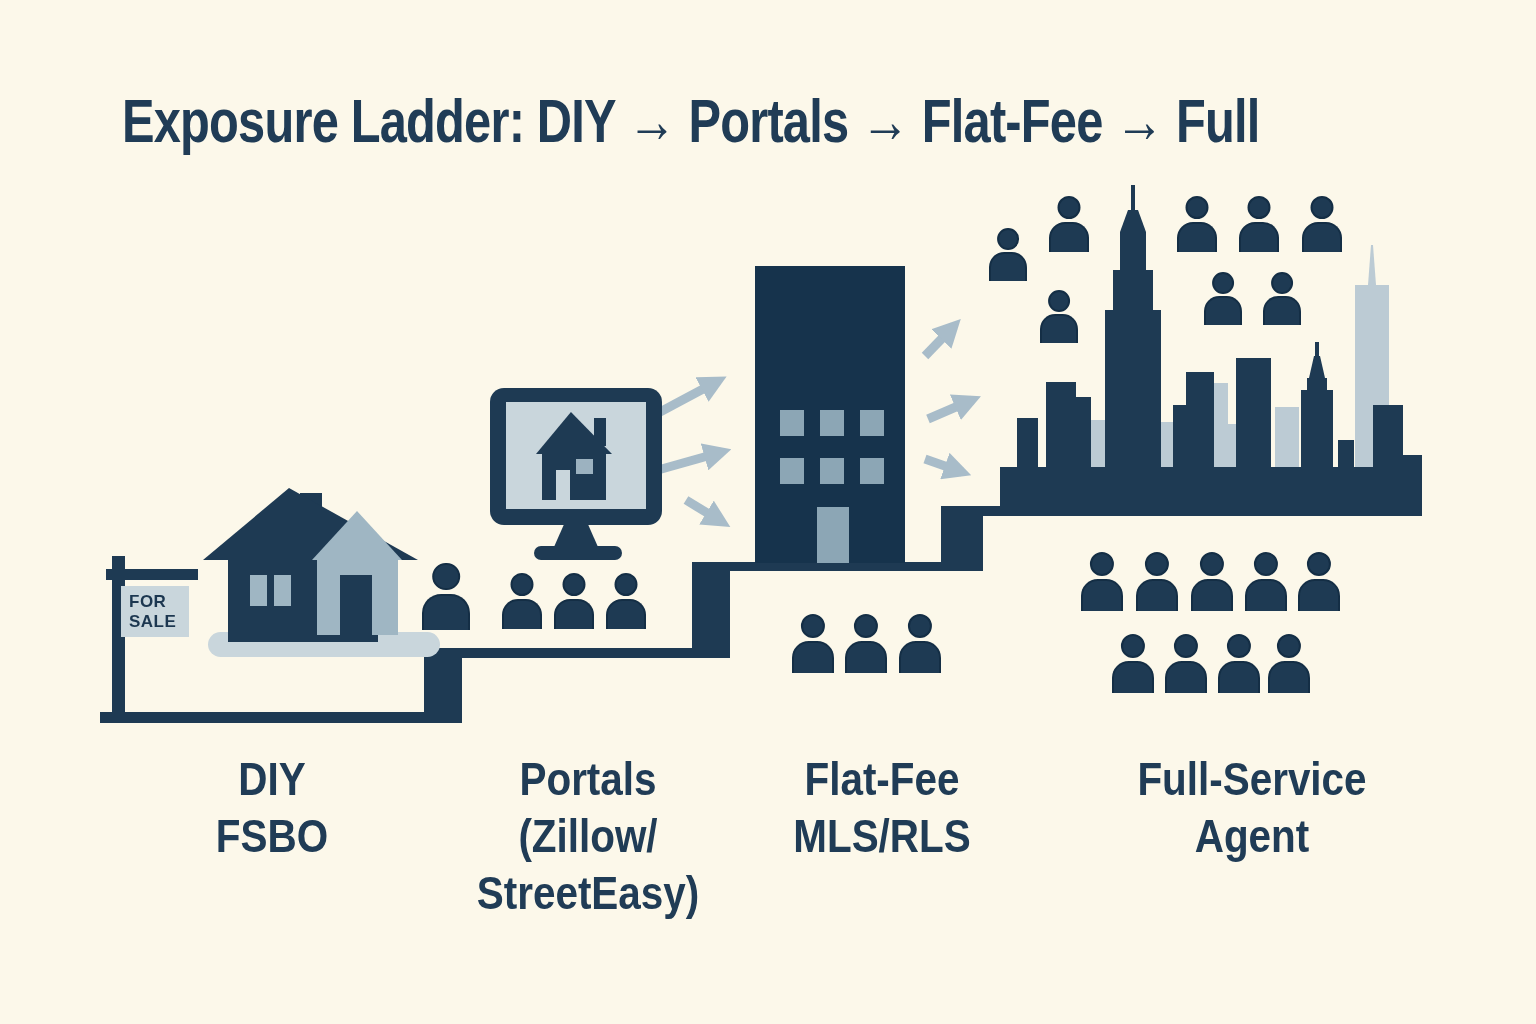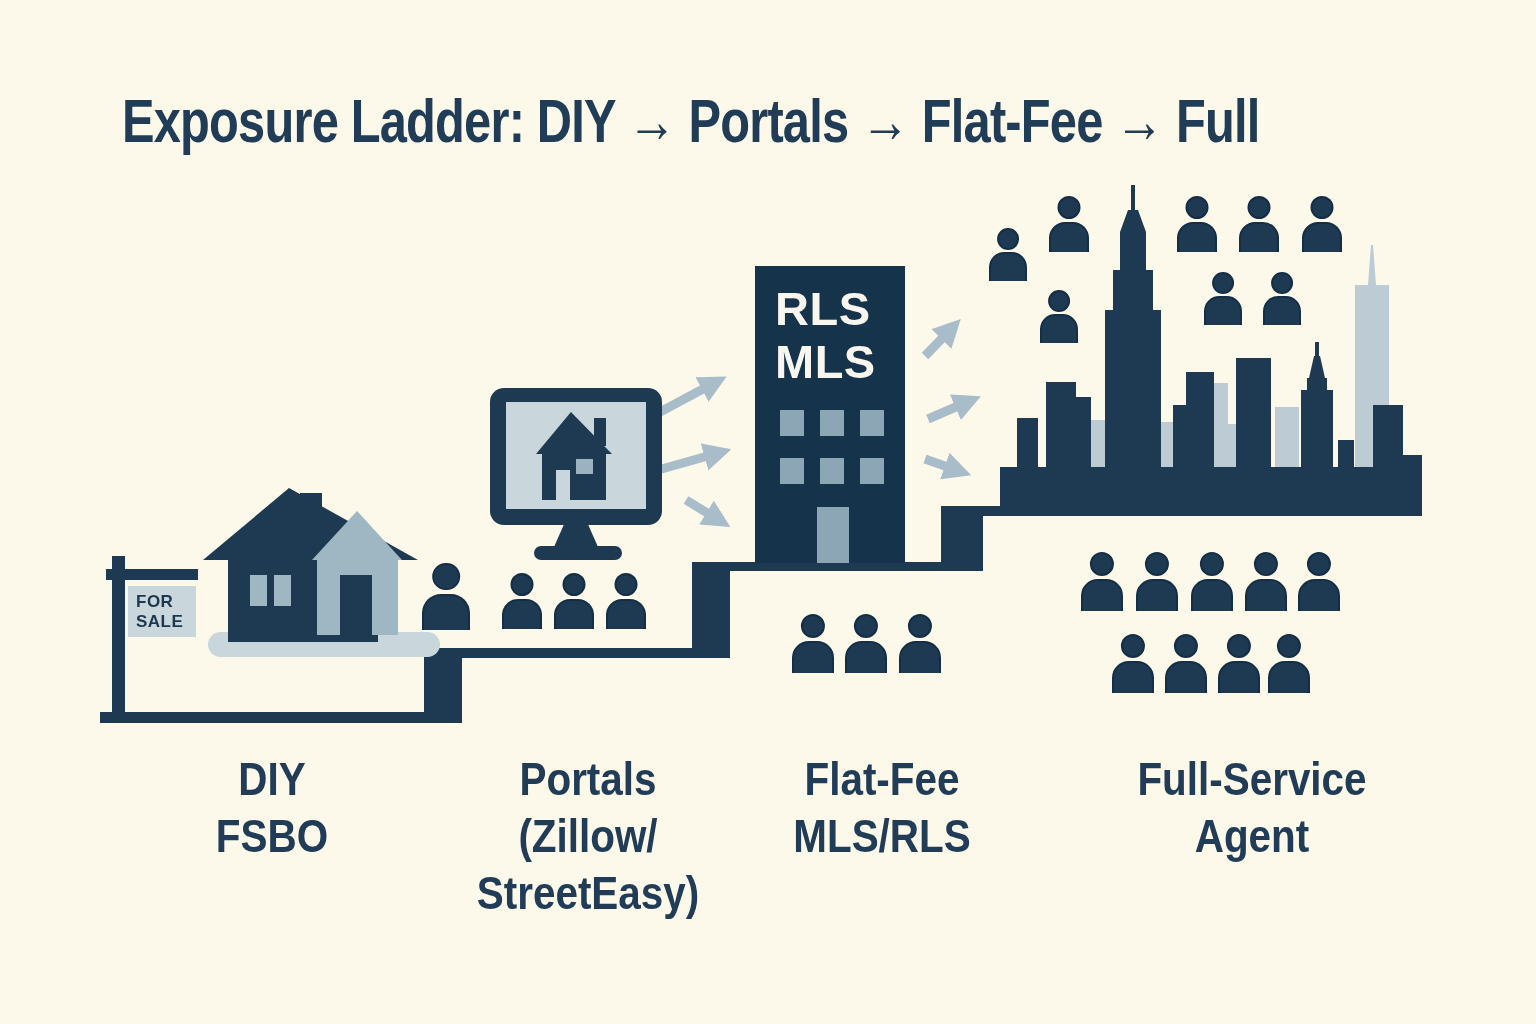--- a/index.html
+++ b/index.html
@@ -25,21 +25,21 @@
   #title{
     left:122px;top:86px;
     font-size:61px;font-weight:700;color:var(--text);
     letter-spacing:-1px;white-space:nowrap;
     transform:scaleX(.80);transform-origin:left top;
   }
   
   #scene{left:0;top:0;z-index:1;}
   
   #sign-board{
-    left:128px;top:586px;width:68px;height:51px;
+    left:121px;top:586px;width:68px;height:51px;
     background:var(--light);
     color:#1c3750;font-size:17px;font-weight:700;line-height:20px;
     padding:6px 0 0 8px;box-sizing:border-box;letter-spacing:.5px;
     z-index:2;
   }
   
   #house{left:200px;top:485px;width:245px;height:175px;z-index:2;}
   .house-roof{left:3px;top:3px;width:215px;height:72px;background:var(--navy);
     clip-path:polygon(0% 100%,40% 0%,100% 100%);}
   .house-chimney{left:100px;top:8px;width:22px;height:42px;background:var(--navy);}
@@ -180,24 +180,20 @@
   <div class="abs mon-house-roof"></div>
   <div class="abs mon-house-chimney"></div>
   <div class="abs mon-house-body"></div>
   <div class="abs mon-house-window"></div>
   <div class="abs mon-house-notch"></div>
   <div class="abs mon-stand"></div>
   <div class="abs mon-base"></div>
 </div>
 
 <div id="mls-building" class="abs">
-  <div id="mls-label" class="abs">
-    <div>RLS</div>
-    <div>MLS</div>
-  </div>
   <div class="bwin" style="left:25px; top:144px;"></div>
   <div class="bwin" style="left:65px; top:144px;"></div>
   <div class="bwin" style="left:105px;top:144px;"></div>
   <div class="bwin" style="left:25px; top:192px;"></div>
   <div class="bwin" style="left:65px; top:192px;"></div>
   <div class="bwin" style="left:105px;top:192px;"></div>
   <div class="bdoor"></div>
 </div>
 
 <div class="abs stage-label" style="left:62px;">

